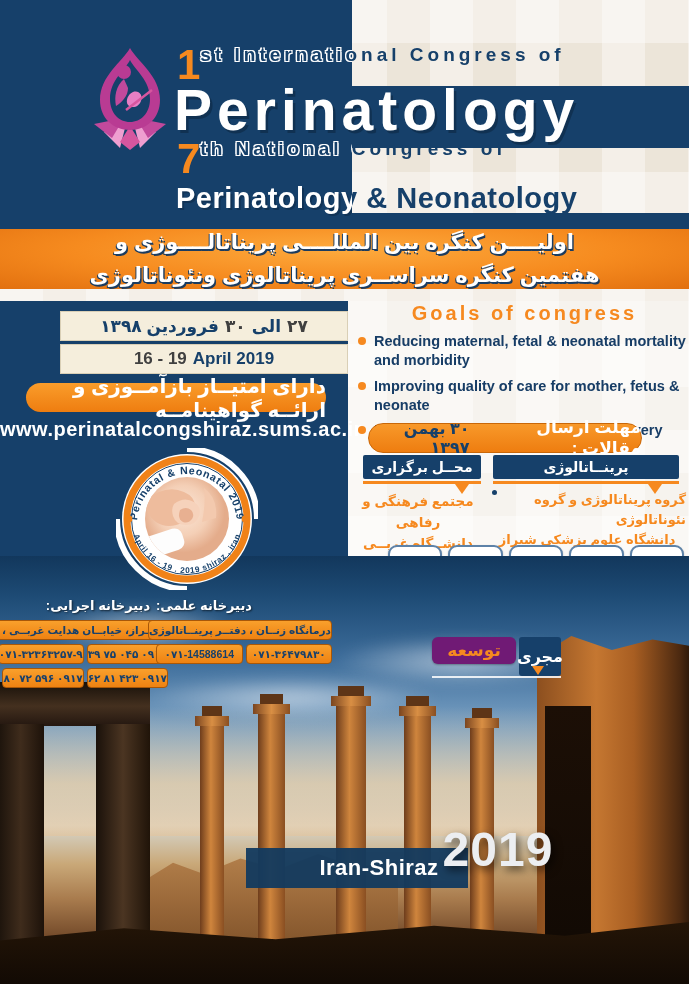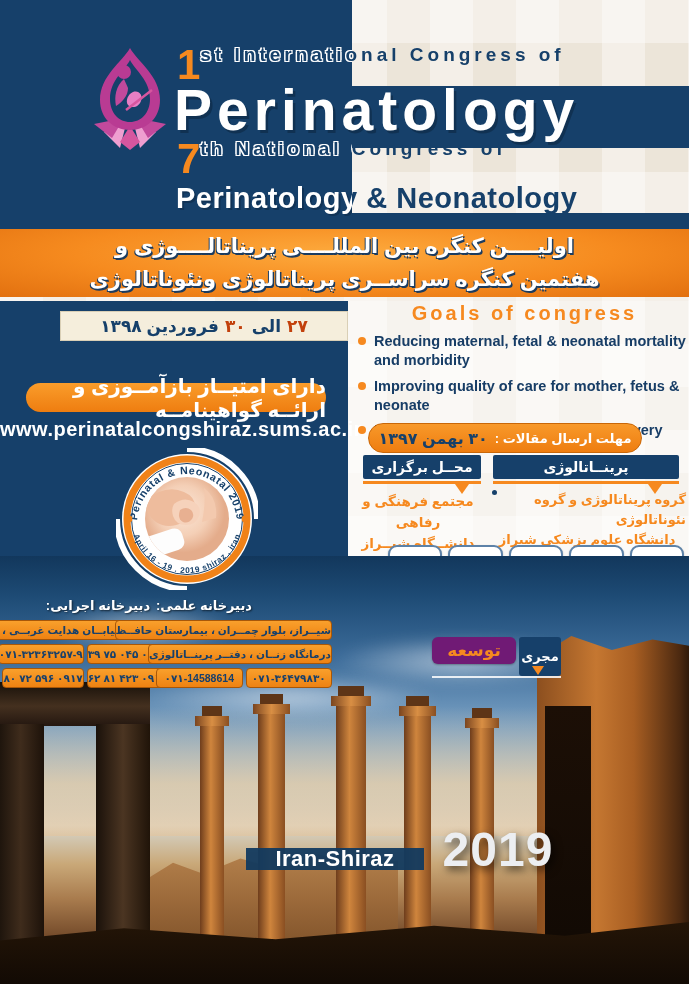--- a/index.html
+++ b/index.html
@@ -25,49 +25,49 @@
   .smallcaps{font-size:19px;letter-spacing:4px;vertical-align:14px;}
   .hollow .smallcaps{color:#16406a;text-shadow:-1.3px -1.3px 0 #fff,1.3px -1.3px 0 #fff,-1.3px 1.3px 0 #fff,1.3px 1.3px 0 #fff;}
   .solidnavy .smallcaps{color:#16406a;text-shadow:none;}
   .l2{position:absolute;left:174px;top:77px;font-size:57px;font-weight:bold;letter-spacing:5px;color:#fff;
       white-space:nowrap;text-shadow:2.5px 2.5px 0 rgba(8,28,48,.4);}
   .l4{position:absolute;left:176px;top:182px;font-size:29px;font-weight:bold;letter-spacing:.5px;white-space:nowrap;}
   .layerA .l4{color:#fff;text-shadow:2px 2px 0 rgba(8,28,48,.35);}
   .layerB .l4{color:#16406a;}
   .logo-svg{position:absolute;left:86px;top:46px;}
   
-  .band{position:absolute;left:0;top:229px;right:0;height:68px;
+  .band{position:absolute;left:0;top:229px;right:0;height:60px;
     background:radial-gradient(ellipse at 50% 35%, #fdaa3d 0%, #f68b1f 55%, #e2700f 100%);
     display:flex;flex-direction:column;align-items:center;justify-content:center;direction:rtl;}
   .band div{color:#fff;font-weight:bold;font-size:21px;line-height:1.55;
     text-shadow:1.5px 1.5px 0 #1b3c60, -1px 1px 0 #1b3c60;}
   
   .panel{position:absolute;left:0;top:301px;width:348px;height:270px;}
   .datebadge{position:absolute;left:60px;width:286px;height:28px;background:#f5eedc;
     border:1px solid #d9cfb6;display:flex;align-items:center;justify-content:center;gap:6px;
     font-weight:bold;font-size:17px;color:#16406a;}
   .db1{top:10px;direction:rtl;} .db2{top:43px;}
-  .orangetxt{color:#c2410c;}
+  .orangetxt{color:#404040;}
   .certpill{position:absolute;left:26px;top:82px;width:300px;height:29px;border-radius:15px;
     background:linear-gradient(180deg,#fa9d2b,#ee7d10);display:flex;align-items:center;justify-content:center;
     color:#fff;font-weight:bold;font-size:20px;direction:rtl;}
   .weburl{position:absolute;left:0;top:117px;width:100%;text-align:center;color:#fff;
     font-weight:bold;font-size:20px;letter-spacing:.5px;}
   
   .goals{position:absolute;left:352px;top:302px;right:0;}
   .goals-h{display:flex;align-items:center;flex-direction:column;}
   .goals-h .t{color:#f6891f;font-weight:bold;font-size:20px;letter-spacing:3px;padding-left:8px;white-space:nowrap;}
   .goals-h .bar{flex:1;height:13px;background:#16406a;margin-left:10px;}
   .goal-item{display:flex;margin:7px 0 0 6px;}
   .goal-dot{width:8px;height:8px;border-radius:50%;background:#f6891f;margin:5px 8px 0 0;flex:none;}
   .goal-item span{color:#173d66;font-weight:bold;font-size:14.5px;line-height:1.3;}
   .deadline{position:absolute;left:368px;top:423px;width:272px;height:28px;border-radius:15px;
     background:linear-gradient(180deg,#f8992a,#ee7d10);border:1px solid #c96708;
     display:flex;align-items:center;justify-content:center;gap:7px;direction:rtl;}
-  .deadline .lab{color:#fff;font-weight:bold;font-size:13px;}
+  .deadline .lab{color:#fff;font-weight:bold;font-size:17px;}
   .deadline .val{color:#16406a;font-weight:bold;font-size:16px;}
   
   .secbar{position:absolute;top:455px;height:24px;background:#16406a;color:#fff;font-weight:bold;
     font-size:14px;display:flex;align-items:center;justify-content:center;direction:rtl;border-radius:2px;}
   .secrule{position:absolute;top:481px;height:3px;background:#f6891f;}
   .sectri{position:absolute;top:484px;width:0;height:0;border-left:7px solid transparent;
     border-right:7px solid transparent;border-top:10px solid #f6891f;}
   .venue-txt{position:absolute;left:352px;top:492px;width:132px;text-align:center;direction:rtl;
     color:#f6891f;font-weight:bold;font-size:13.5px;line-height:1.55;}
   .org-txt{position:absolute;left:488px;top:490px;width:198px;direction:rtl;}
@@ -79,21 +79,21 @@
   .logos2{position:absolute;left:352px;top:592px;right:5px;display:flex;gap:5px;}
   .tile{flex:1;height:44px;background:#fff;border:2px solid #5d82a8;border-radius:9px;position:relative;
     display:flex;align-items:center;justify-content:center;box-shadow:0 1px 2px rgba(0,0,0,.25);}
   .tile .cap{position:absolute;bottom:2px;left:5px;right:5px;height:6px;border-radius:2px;background:#f6891f;opacity:.85;}
   .tile .cap.navycap{background:#46699a;}
   
   .mojri-brand{position:absolute;left:432px;top:637px;width:84px;height:27px;background:#701a75;border-radius:6px;
     display:flex;align-items:center;justify-content:center;color:#f6891f;font-weight:bold;font-size:17px;
     box-shadow:0 1px 2px rgba(0,0,0,.3);}
   .mojri-label{position:absolute;left:519px;top:637px;width:42px;height:39px;background:#16406a;border-radius:3px;
-    display:flex;align-items:center;justify-content:center;color:#fff;font-weight:bold;font-size:13px;direction:rtl;}
+    display:flex;align-items:center;justify-content:center;color:#fff;font-weight:bold;font-size:16px;direction:rtl;}
   .mojri-tri{position:absolute;left:532px;top:666px;width:0;height:0;border-left:6px solid transparent;
     border-right:6px solid transparent;border-top:9px solid #f6891f;}
   .mojri-line{position:absolute;left:432px;top:676px;width:129px;height:2px;background:rgba(255,255,255,.85);}
   
   .photo{position:absolute;left:0;top:556px;right:0;bottom:0;overflow:hidden;
     background:linear-gradient(180deg,#12375c 0%,#1d4a74 9%,#3c6c9a 24%,#7ba2c5 40%,#b3c8d5 54%,#d6d5cb 63%,#c9a878 72%,#a97c4e 80%,#6e4526 90%,#3a2312 100%);}
   .cloud{position:absolute;border-radius:50%;filter:blur(7px);background:radial-gradient(rgba(255,255,255,.55),rgba(255,255,255,0) 70%);}
   .haze{position:absolute;left:0;right:0;top:150px;height:130px;background:linear-gradient(180deg,rgba(255,214,150,0) 0%,rgba(255,205,140,.5) 60%,rgba(255,190,120,.25) 100%);}
   .ruin{position:absolute;}
   .lintelL{left:-8px;top:126px;width:158px;height:44px;background:linear-gradient(180deg,#171009,#44301f 55%,#241710);}
@@ -102,22 +102,22 @@
   .midwall{left:148px;top:298px;width:250px;height:110px;background:linear-gradient(180deg,#b07a45,#7c4f27);
     clip-path:polygon(0 22%,10% 8%,22% 18%,37% 4%,52% 14%,68% 0,84% 12%,100% 6%,100% 100%,0 100%);opacity:.9;}
   .column{background:linear-gradient(90deg,#6e3d1c,#cf853d 45%,#8a4f22);}
   .colcap{position:absolute;left:-5px;top:-10px;right:-5px;height:10px;background:linear-gradient(90deg,#7a4520,#d98f44 50%,#8a4f22);}
   .coltop{position:absolute;left:2px;top:-20px;right:2px;height:10px;background:#5e3517;}
   .wallR{right:-4px;top:80px;width:156px;bottom:0;background:linear-gradient(90deg,#8c4f1f,#c57731 38%,#a85e22 62%,#4a2810 92%,#241307);
     clip-path:polygon(0 6%,22% 0,48% 4%,74% 1%,100% 3%,100% 100%,0 100%);}
   .doorR{right:98px;top:150px;width:46px;height:230px;background:linear-gradient(180deg,#1c0f06,#120a04);position:absolute;}
   .ground{left:0;right:0;bottom:0;height:62px;background:linear-gradient(180deg,#241507,#120a04);
     clip-path:polygon(0 30%,18% 10%,40% 28%,63% 6%,82% 22%,100% 0,100% 100%,0 100%);}
-  .loc-bar{position:absolute;left:246px;top:848px;width:178px;height:22px;background:rgba(18,58,95,.95);
-    display:flex;align-items:center;justify-content:center;color:#fff;font-weight:bold;font-size:22px;letter-spacing:.5px;}
+  .loc-bar{position:absolute;left:246px;top:848px;width:178px;height:40px;background:rgba(18,58,95,.95);
+    display:flex;align-items:center;justify-content:center;color:#fff;font-weight:bold;font-size:22px;letter-spacing:.5px;padding-left:44px;}
   .year{position:absolute;left:428px;top:822px;width:140px;text-align:center;font-size:48px;font-weight:bold;
     color:#eceef1;text-shadow:3px 4px 8px rgba(0,0,0,.6);letter-spacing:1px;}
   
   .contact{position:absolute;top:598px;}
   .exec{left:18px;width:150px;} .sci{left:156px;width:176px;}
   .c-title{color:#fff;font-weight:bold;font-size:13px;direction:rtl;text-align:left;padding:0 4px 3px 0;
     text-shadow:1px 1px 2px rgba(0,0,0,.6);}
   .c-row{display:flex;gap:3px;margin-top:4px;direction:rtl;}
   .pill{flex:1;height:18px;border-radius:4px;background:linear-gradient(180deg,#f9a02c,#ee8212);
     border:1px solid #a85708;color:#17406b;font-weight:bold;font-size:10.5px;
@@ -180,20 +180,24 @@
     <div>هفتمین کنگره سراســری پریناتالوژی ونئوناتالوژی</div>
   </div>
 
   <div class="panel navy">
     <div class="datebadge db1">
       <span class="orangetxt">۲۷</span>
       <span>الی</span>
       <span class="orangetxt">۳۰</span>
       <span>فروردین ۱۳۹۸</span>
     </div>
+    <div class="datebadge db2">
+      <span class="orangetxt">16 - 19</span>
+      <span>April 2019</span>
+    </div>
     <div class="certpill">دارای امتیــاز بازآمــوزی و ارائــه گواهینامــه</div>
     <div class="weburl">www.perinatalcongshiraz.sums.ac.ir</div>
   </div>
 
   <div class="goals">
     <div class="goals-h">
       <span class="t">Goals of congress</span>
       <span class="bar"></span>
     </div>
     <div class="goal-item">
@@ -217,21 +221,21 @@
 
   <div class="secbar" style="left:363px;width:118px;">محــل برگزاری</div>
   <div class="secrule" style="left:363px;width:118px;"></div>
   <div class="sectri" style="left:455px;"></div>
   <div class="secbar" style="left:493px;width:186px;">پرینــاتالوژی</div>
   <div class="secrule" style="left:493px;width:186px;"></div>
   <div class="sectri" style="left:648px;"></div>
 
   <div class="venue-txt">
     <div>مجتمع فرهنگی و رفاهی</div>
-    <div>دانشــگاه شیــراز</div>
+    <div>دانشــگاه غربــی</div>
     <div>(ساحلــی غربــی)</div>
   </div>
   <div class="org-txt">
     <div class="org-line">
       <span>گروه پریناتالوژی و گروه نئوناتالوژی</span>
       <span class="org-dot"></span>
     </div>
     <div class="org-line">
       <span>دانشگاه علوم پزشکی شیراز</span>
     </div>
@@ -375,23 +379,20 @@
       <span class="pill">۰۷۱-۳۲۳۶۳۲۵۷-۹</span>
     </div>
     <div class="c-row">
       <span class="pill">۰۹۱۷ ۴۲۳ ۸۱ ۶۲</span>
       <span class="pill">۰۹۱۷ ۵۹۶ ۷۲ ۸۰</span>
     </div>
   </div>
 
   <div class="contact sci">
     <div class="c-title">دبیرخانه علمی:</div>
-    <div class="c-row">
-      <span class="pill">شیــراز، بلوار چمــران ، بیمارستان حافــظ</span>
-    </div>
     <div class="c-row">
       <span class="pill">درمانگاه زنــان ، دفتــر پرینــاتالوژی</span>
     </div>
     <div class="c-row">
       <span class="pill">۰۷۱-۳۶۴۷۹۸۳۰</span>
       <span class="pill">۰۷۱-14588614</span>
     </div>
   </div>
 
   <div class="mojri-brand">توسعه</div>

